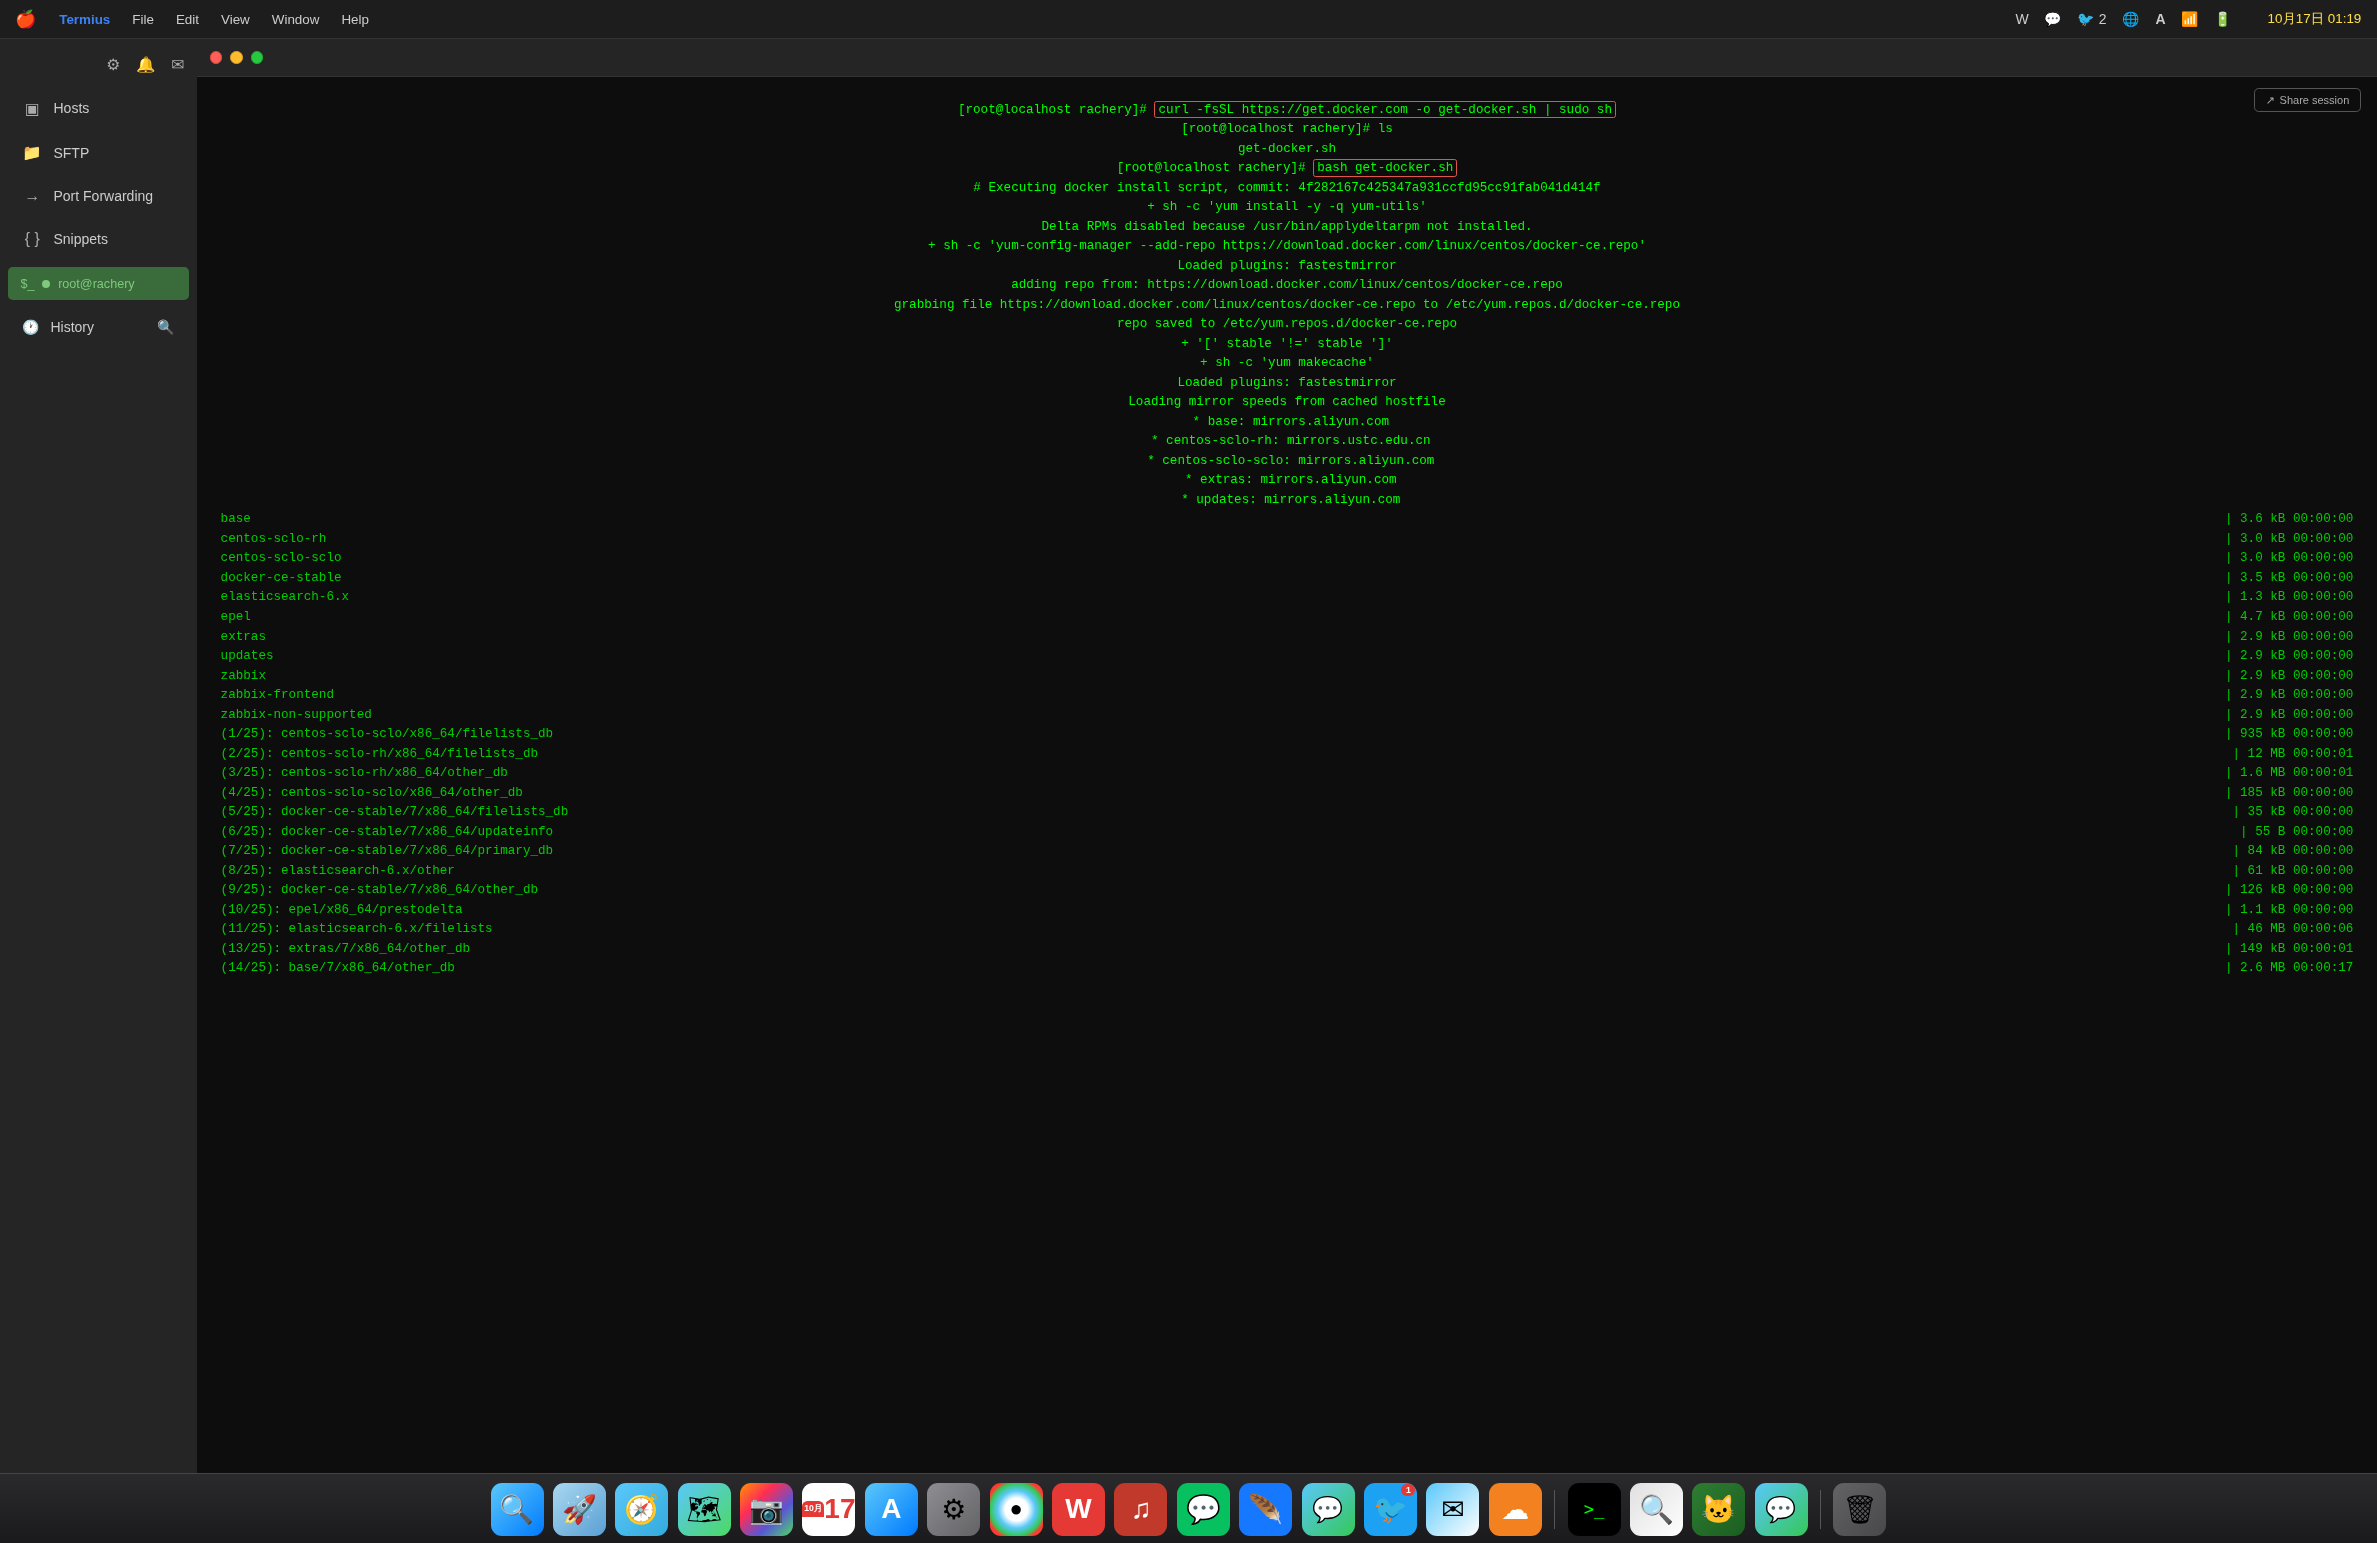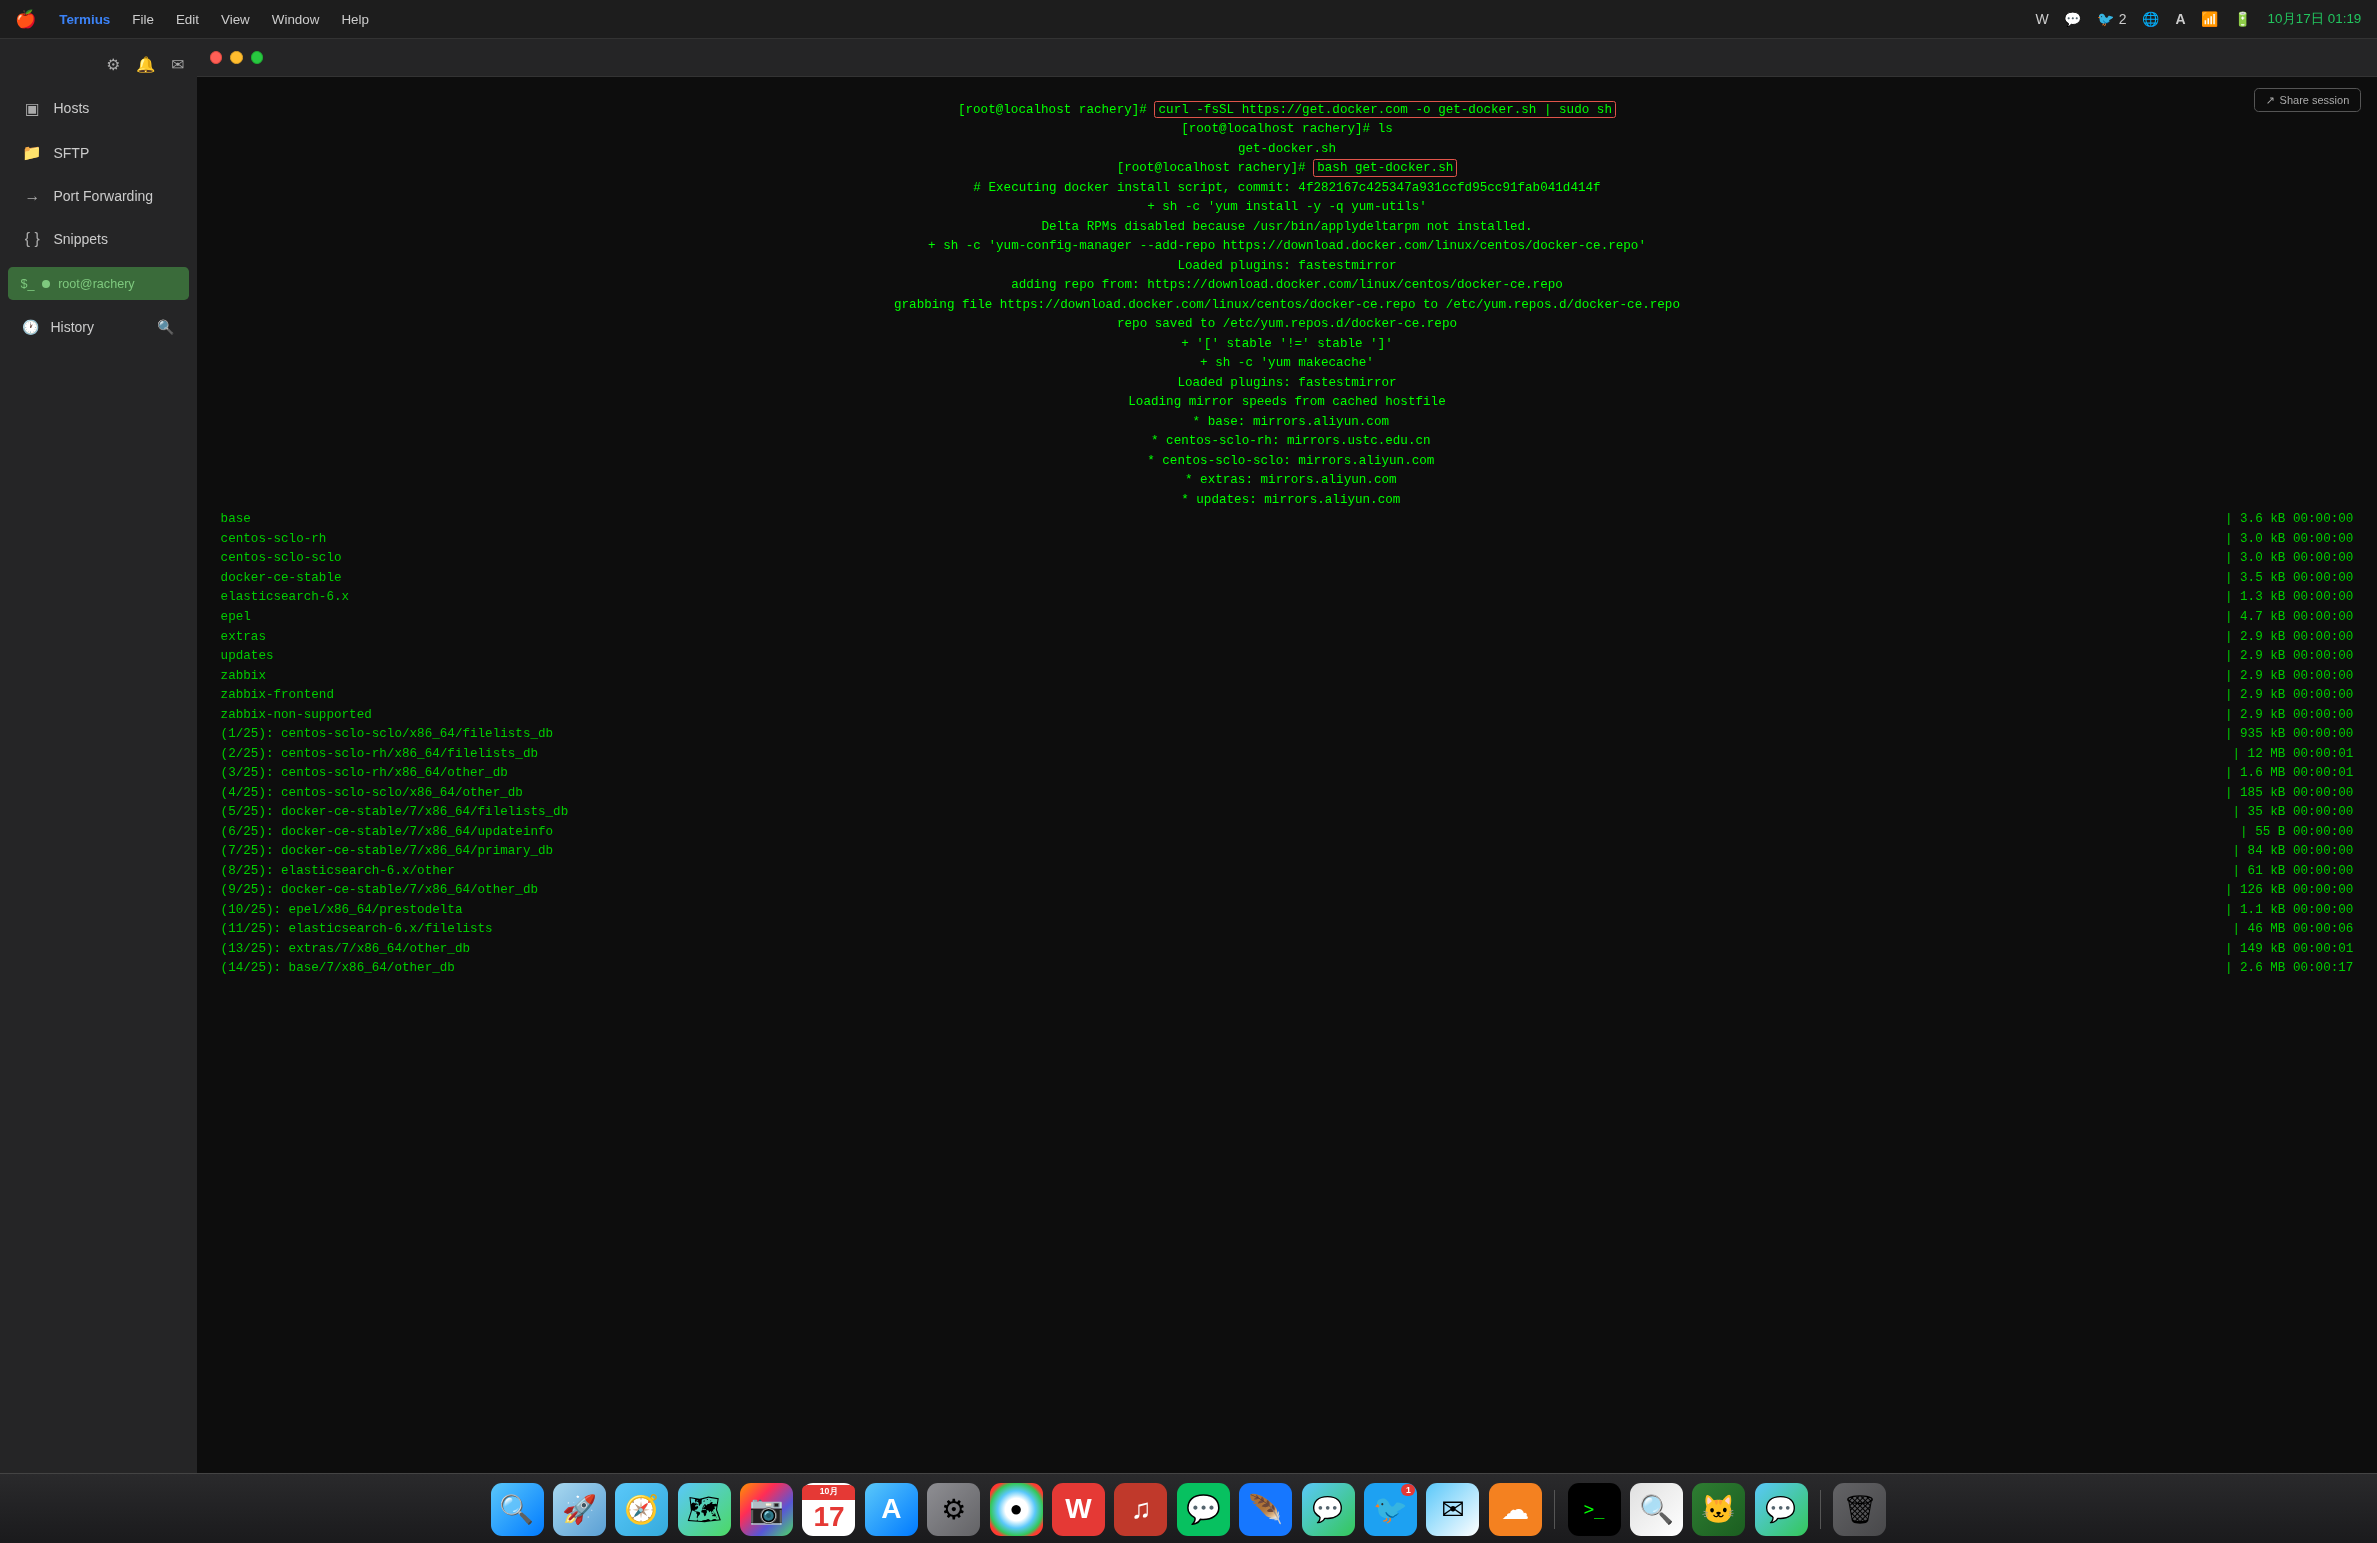--- a/index.html
+++ b/index.html
@@ -310,21 +310,21 @@
     <span class="menu-item">Help</span>
   </div>
   <div class="menu-bar-right">
     <span style="font-size:14px;color:#ccc;">W</span>
     <span style="font-size:14px;color:#ccc;">💬</span>
     <span style="font-size:14px;color:#ccc;">🐦 2</span>
     <span style="font-size:14px;color:#ccc;">🌐</span>
     <span style="font-size:14px;color:#ccc; font-weight:bold;">A</span>
     <span style="font-size:14px;color:#ccc;">📶</span>
     <span style="font-size:14px;color:#ccc;">🔋</span>
-    <span style="font-size:13.4px;color:#22c55e;">10月17日 01:19</span>
+    <span style="font-size:13.4px;color:#fde047;margin-left:20px;">10月17日 01:19</span>
   </div>
 </div>
 
 <div class="app-container">
 
   <div class="sidebar">
     <div class="sidebar-icons">
       <button class="sidebar-icon-btn">⚙</button>
       <button class="sidebar-icon-btn">🔔</button>
       <button class="sidebar-icon-btn">✉</button>
@@ -518,21 +518,21 @@
   </div>
   <div class="dock-item safari">
     <span style="font-size:28px;">🧭</span>
   </div>
   <div class="dock-item maps">
     <span style="font-size:28px;">🗺</span>
   </div>
   <div class="dock-item photos">
     <span style="font-size:28px;">📷</span>
   </div>
-  <div class="dock-item calendar" style="flex-direction:column;font-size:14px;color:#e53935;font-weight:bold;">
+  <div class="dock-item calendar" style="flex-direction:row;font-size:14px;color:#e53935;font-weight:bold;">
     <span style="font-size:8.7px;background:#e53935;color:#fff;width:100%;text-align:center;border-radius:5.5px 5.5px 0 0;padding:1.6px 0;">10月</span>
     <span style="font-size:28px;line-height:1.2;">17</span>
   </div>
   <div class="dock-item appstore">
     <span style="font-size:28px;color:#fff;font-weight:bold;">A</span>
   </div>
   <div class="dock-item settings">
     <span style="font-size:28px;">⚙</span>
   </div>
   <div class="dock-item chrome" style="background: radial-gradient(circle, #fff 30%, #5ac8fa 50%, #34c759 70%, #ff3b30 80%);">

